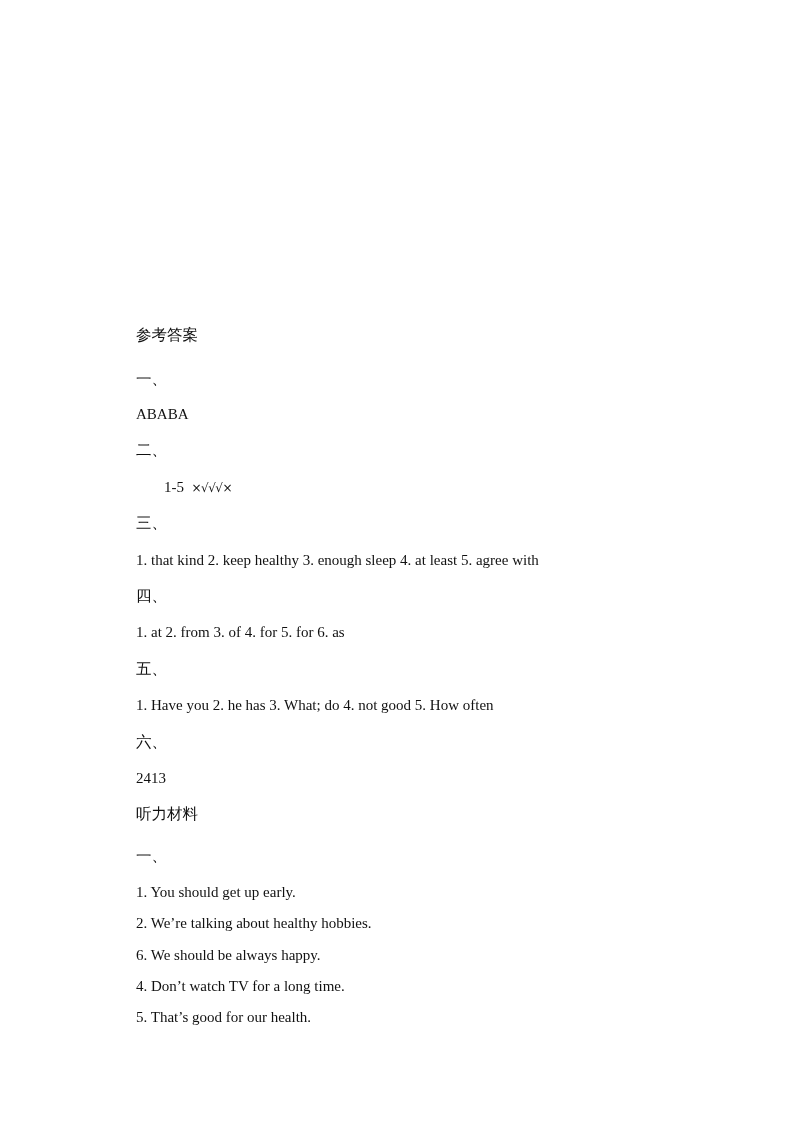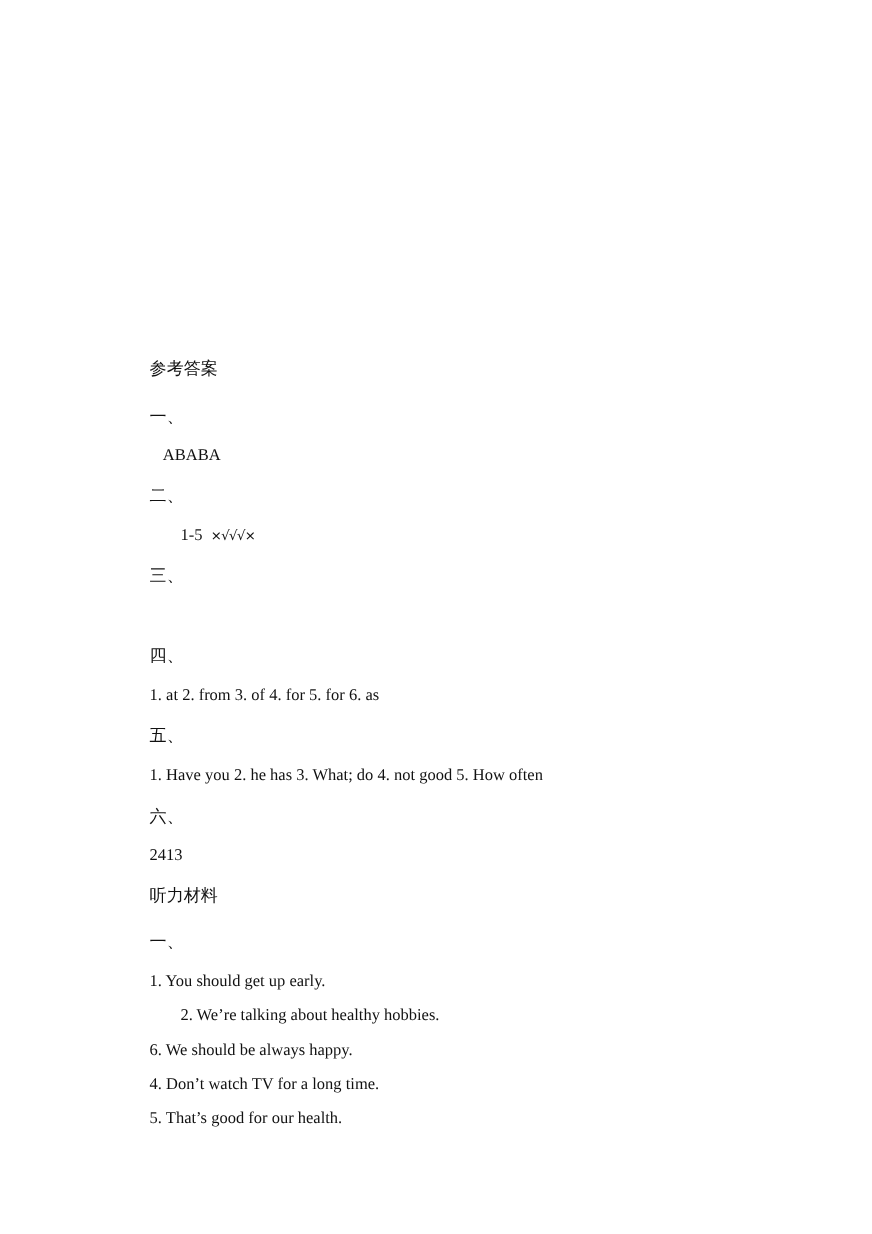--- a/index.html
+++ b/index.html
@@ -40,41 +40,42 @@
     }
   </style>
 </head>
 <body>
 
 <div class="page">
 
   <div class="line cjk" style="top:325px;">参考答案</div>
 
   <div class="line cjk" style="top:369px;">一、</div>
-  <div class="line" style="top:404px;margin-left:12px;">ABABA</div>
+  <div class="line" style="top:404px;">ABABA</div>
 
   <div class="line cjk" style="top:440px;">二、</div>
   <div class="line" style="top:477px;margin-left:28px;">
     <span>1-5</span>&nbsp;&nbsp;<span class="marks">×√√√×</span>
   </div>
 
   <div class="line cjk" style="top:513px;">三、</div>
+  <div class="line" style="top:550px;">1. that kind 2. keep healthy 3. enough sleep 4. at least 5. agree with</div>
 
   <div class="line cjk" style="top:586px;">四、</div>
   <div class="line" style="top:622px;">1. at 2. from 3. of 4. for 5. for 6. as</div>
 
   <div class="line cjk" style="top:659px;">五、</div>
   <div class="line" style="top:695px;">1. Have you 2. he has 3. What; do 4. not good 5. How often</div>
 
   <div class="line cjk" style="top:732px;">六、</div>
   <div class="line" style="top:768px;text-align:right;">2413</div>
 
   <div class="line cjk" style="top:804px;">听力材料</div>
 
   <div class="line cjk" style="top:846px;">一、</div>
 
   <div class="line" style="top:882px;">1. You should get up early.</div>
-  <div class="line" style="top:913px;margin-left:28px;">2. We’re talking about healthy hobbies.</div>
+  <div class="line" style="top:913px;">2. We’re talking about healthy hobbies.</div>
   <div class="line" style="top:945px;">6. We should be always happy.</div>
   <div class="line" style="top:976px;">4. Don’t watch TV for a long time.</div>
   <div class="line" style="top:1007px;">5. That’s good for our health.</div>
 
 </div>
 
 </body></html>

